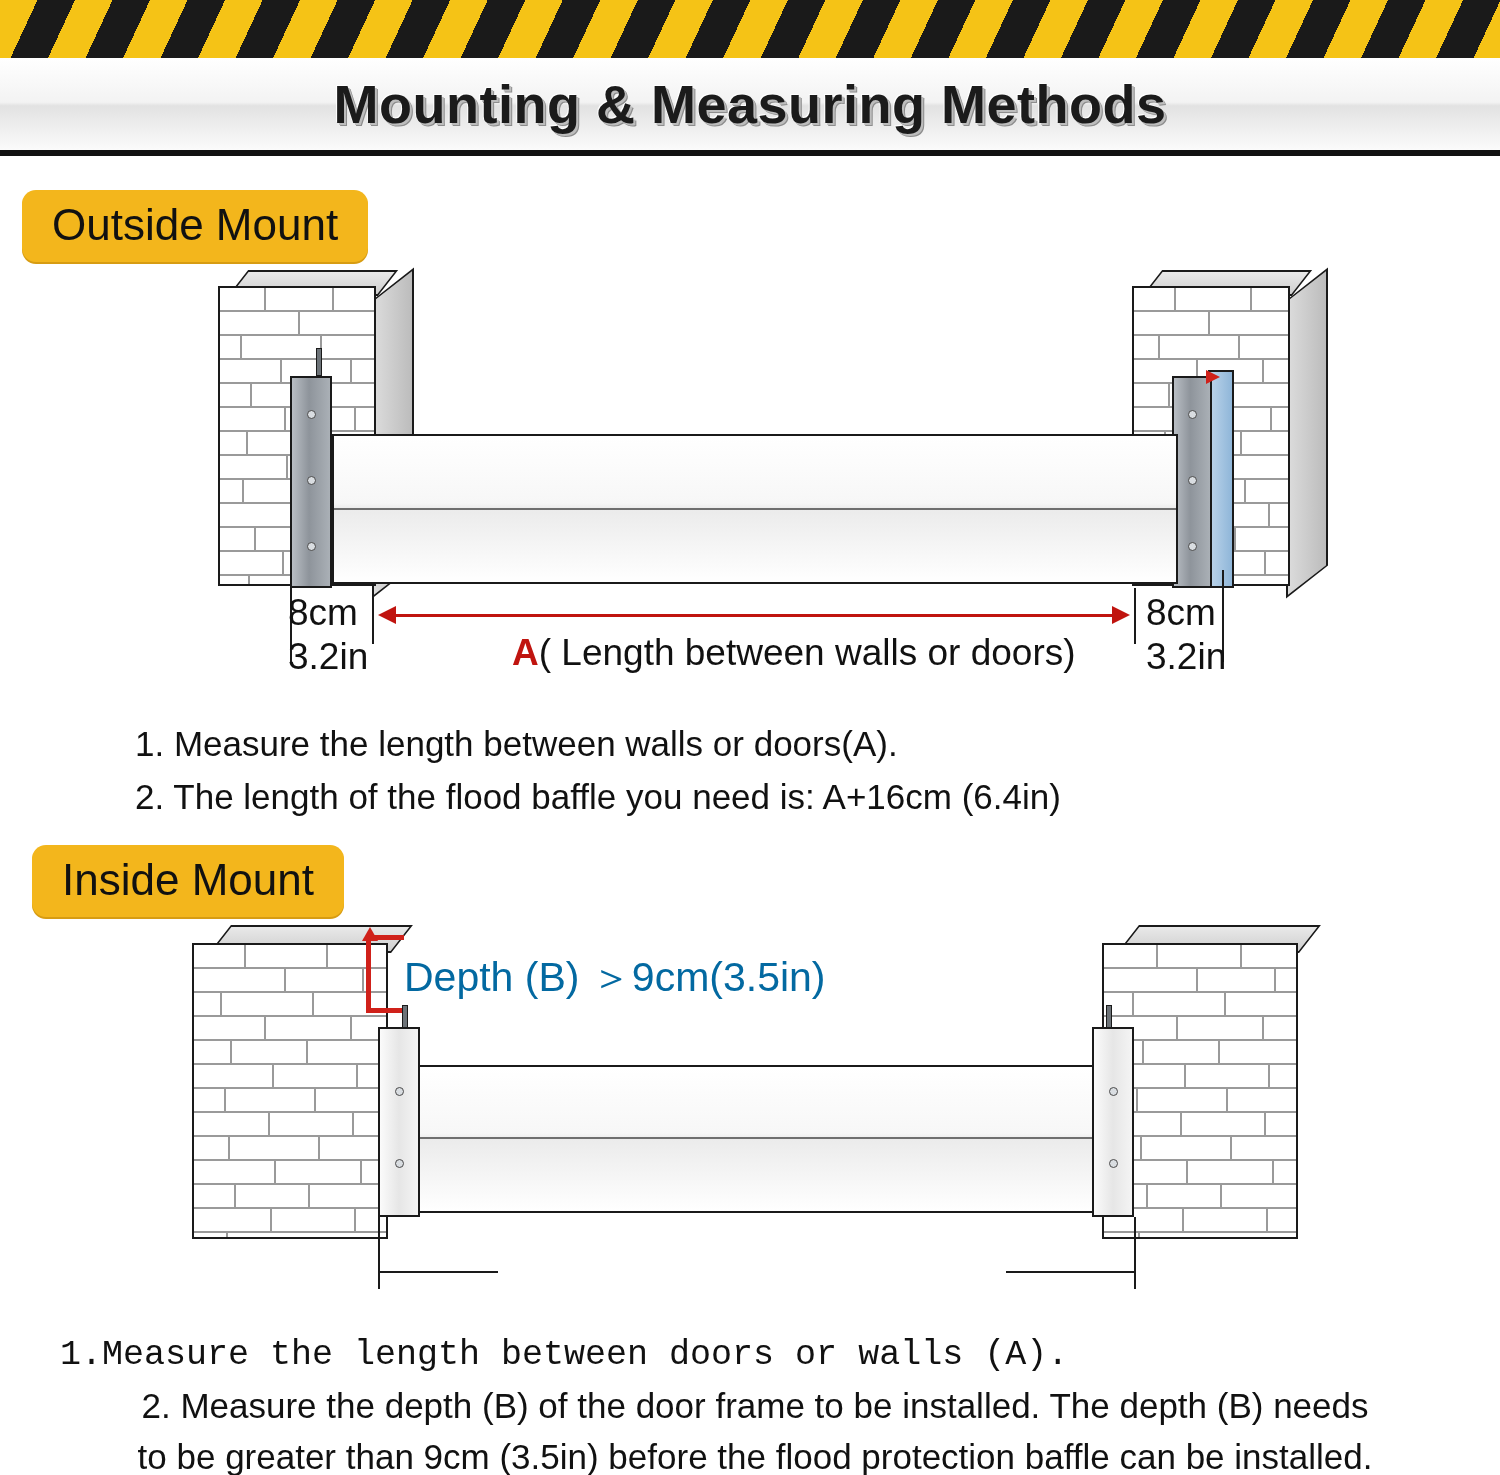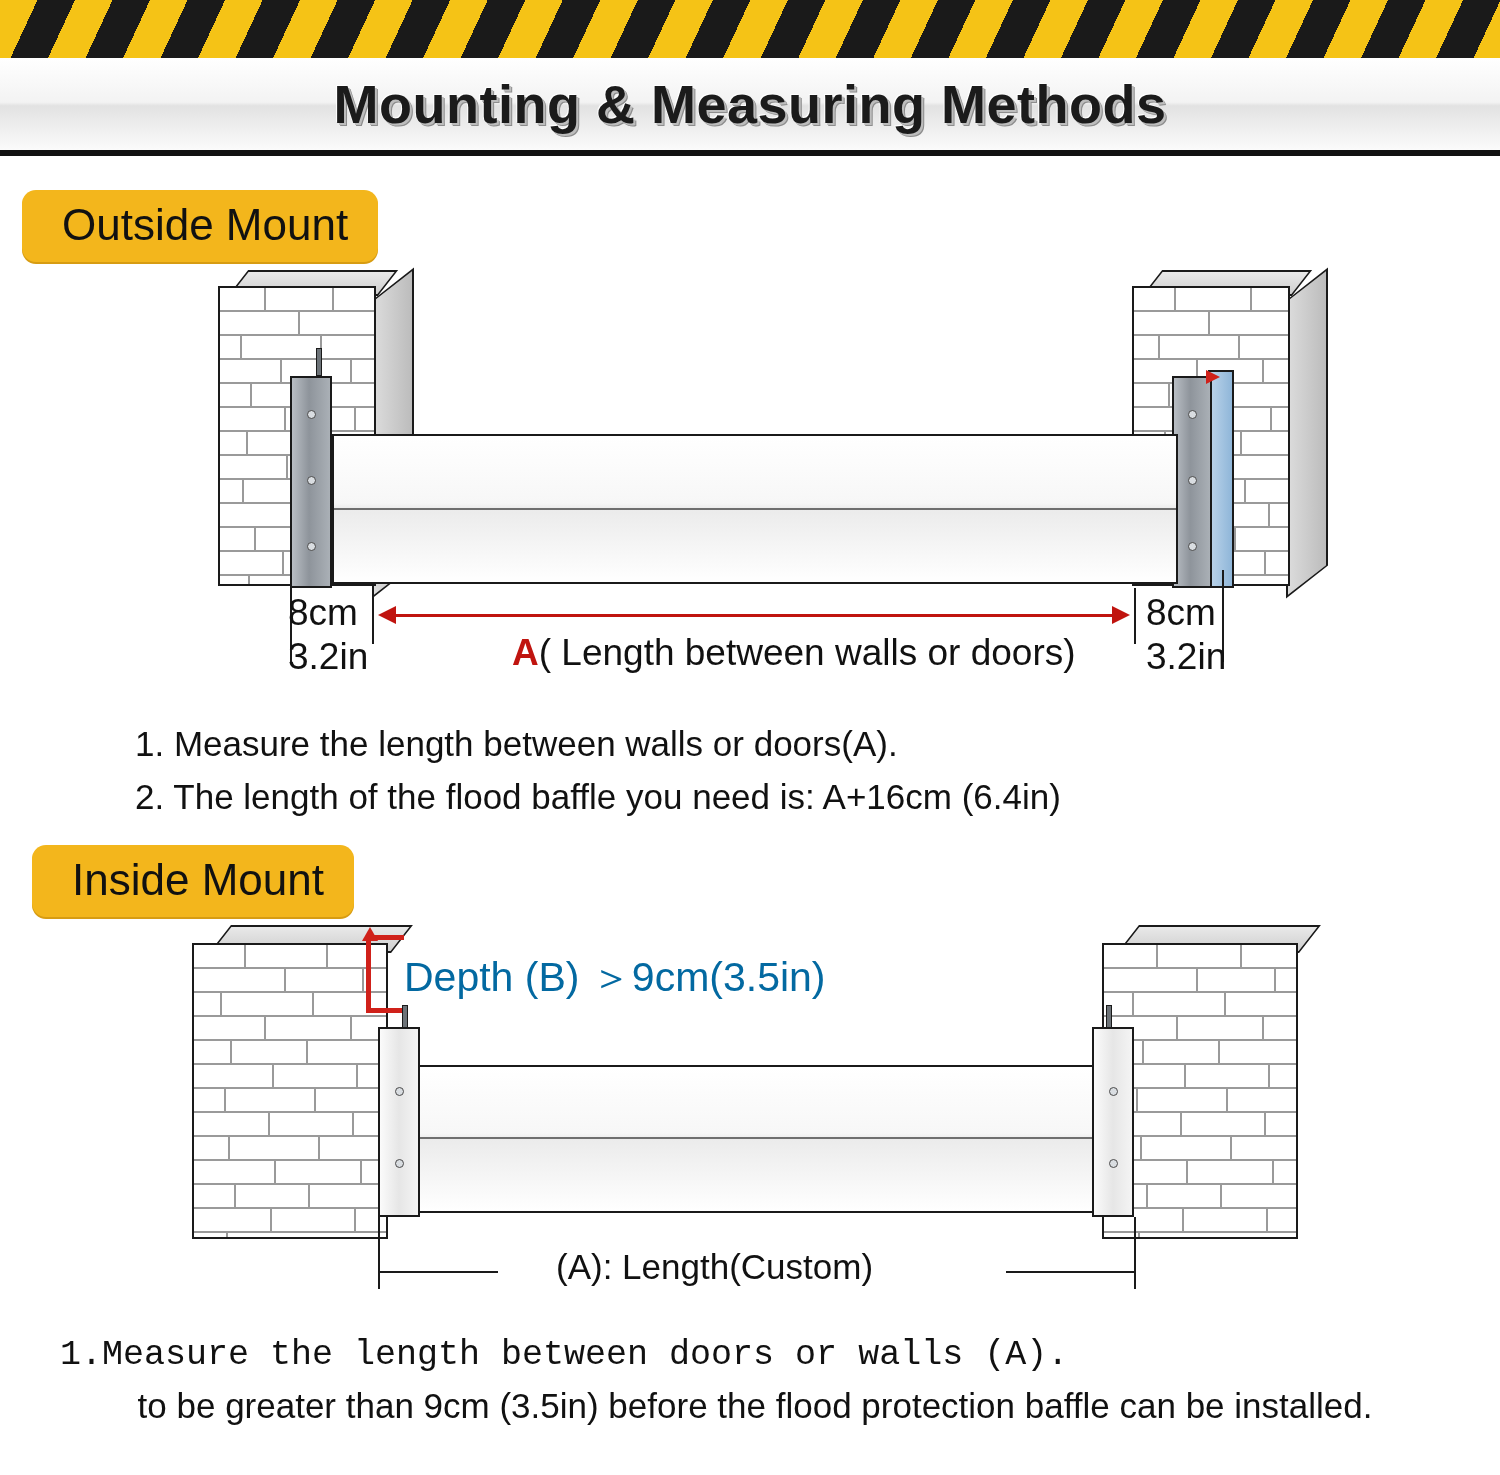--- a/index.html
+++ b/index.html
@@ -50,21 +50,21 @@
       2px 2px 0 #bdbdbd,
       3px 3px 0 #8d8d8d,
       -1px -1px 0 #ffffff;
   }
 
   
   .badge {
     position: absolute;
     background: #f3b61c;
     border-radius: 14px;
-    padding: 10px 30px 12px 40px;
+    padding: 10px 30px 12px 30px;
     font-size: 44px;
     color: #111;
     box-shadow: 0 2px 0 #d79c12;
   }
   #badge-outside { left: 22px; top: 190px; }
   #badge-inside  { left: 32px; top: 845px; }
 
   
   .diagram {
     position: absolute;
@@ -444,21 +444,21 @@
   </div>
 
   <div class="panel" style="left:418px; top:140px; width:676px; height:148px;">
     <div class="seam" style="top:70px;"></div>
   </div>
 
   <div class="tick" style="left:378px; top:292px; height:72px;"></div>
   <div class="tick" style="left:1134px; top:292px; height:72px;"></div>
   <div class="tick-black-line" style="left:378px; top:346px; width:120px;"></div>
   <div class="tick-black-line" style="left:1006px; top:346px; width:130px;"></div>
-  <div class="caption" style="left:556px; top:322px;">(A): Length(Custom)</div>
 </div>
 
 <div class="depth-note" style="left:404px; top:950px;">Depth (B) ＞9cm(3.5in)</div>
 
 <div class="footer-note" style="top:1330px;">
   <div class="ln first">1.Measure the length between doors or walls (A).</div>
+  <div class="ln">2. Measure the depth (B) of the door frame to be installed. The depth (B) needs</div>
   <div class="ln">to be greater than 9cm (3.5in) before the flood protection baffle can be installed.</div>
 </div>
 
 </body></html>

